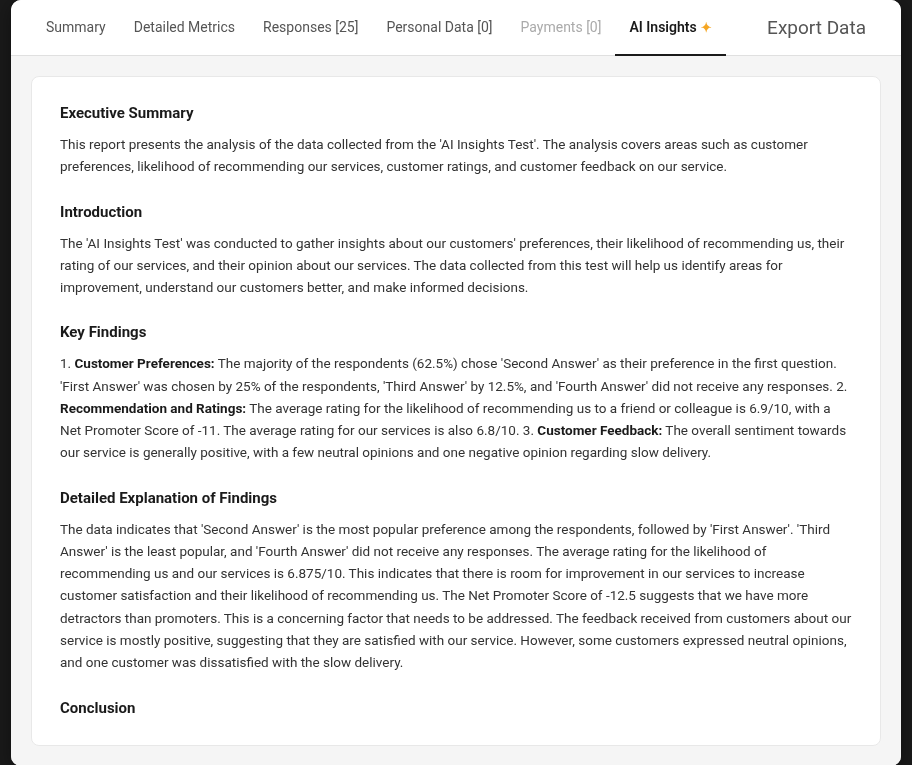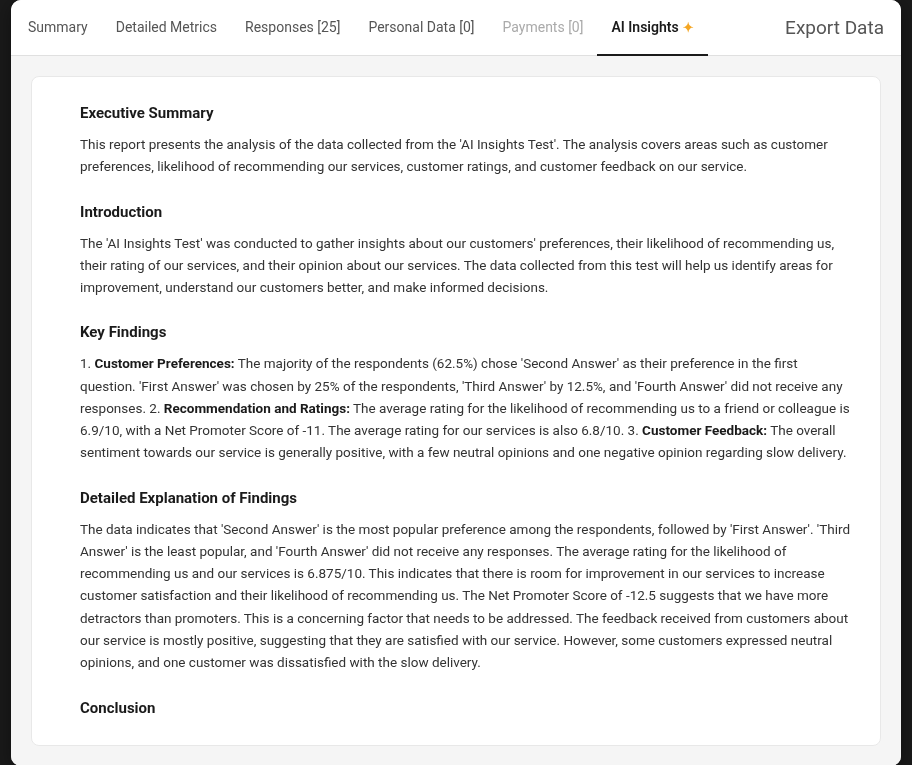--- a/index.html
+++ b/index.html
@@ -25,21 +25,21 @@
       overflow: hidden;
       box-shadow: 0 4px 20px rgba(0,0,0,0.4);
     }
 
     
     .tab-bar {
       background: #ffffff;
       border-bottom: 1px solid #e0e0e0;
       display: flex;
       align-items: stretch;
-      padding: 0 3px;
+      padding: 0 21px;
       min-height: 56px;
     }
 
     .tab-item {
       display: flex;
       align-items: center;
       padding: 0 14px;
       font-size: 14px;
       color: #555;
       cursor: pointer;
@@ -112,21 +112,20 @@
     .report-body {
       font-size: 13.5px;
       line-height: 1.6;
       color: #333;
       overflow-y: auto;
       max-height: 620px;
     }
 
     .section {
       margin-bottom: 22px;
-      margin-left: 20px;
     }
 
     .section-title {
       font-size: 15px;
       font-weight: 700;
       color: #1a1a1a;
       margin-bottom: 8px;
     }
 
     .section-text {

